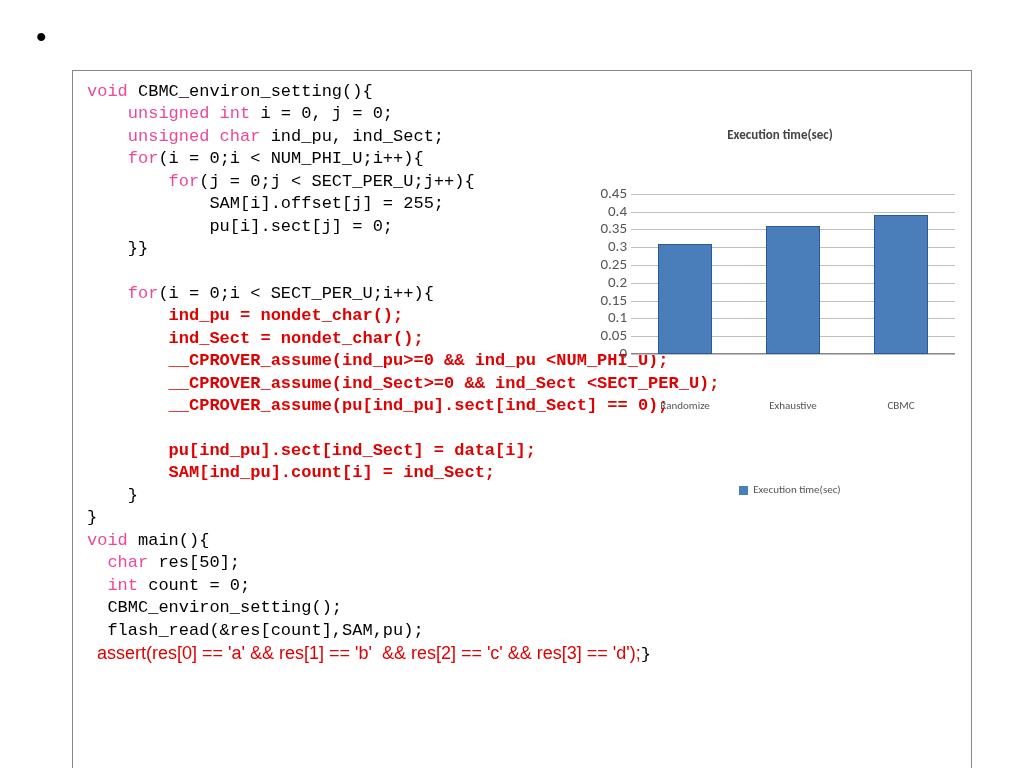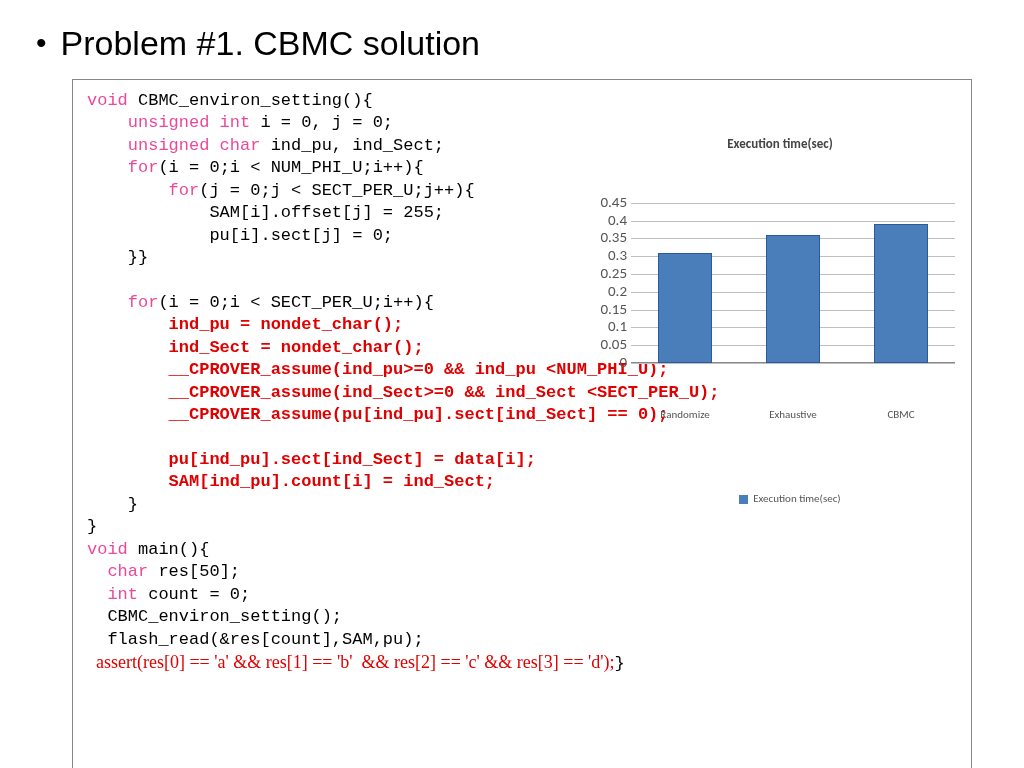--- a/index.html
+++ b/index.html
@@ -39,21 +39,21 @@
     font-family: "Courier New", monospace;
     font-size: 17px;
     line-height: 1.32;
     color: #000;
     position: relative;
     white-space: pre;
   }
   .kw { color: #ec4899; font-family: Liberation Mono, monospace; }
   .red { color: #e00000; font-weight: bold; }
   .assert-line {
-    font-family: Liberation Serif, serif;
+    font-family: Liberation Sans, sans-serif;
     color: #e00000;
     font-size: 18px;
     white-space: pre;
   }
   
   .chart-wrap {
     position: absolute;
     top: 6px;
     right: 6px;
     width: 370px;
@@ -123,21 +123,20 @@
     vertical-align: middle;
   }
 </style>
 </head>
 <body>
 
 <div class="slide">
 
   <div class="title-row">
     <span class="bullet">•</span>
-    <span>Problem #1.  CBMC solution</span>
   </div>
 
   <div class="code-box"><span class="kw">void</span><span> CBMC_environ_setting(){</span>
 <span class="kw">    unsigned int</span><span> i = 0, j = 0;</span>
 <span class="kw">    unsigned char</span><span> ind_pu, ind_Sect;</span>
 <span class="kw">    for</span><span>(i = 0;i &lt; NUM_PHI_U;i++){</span>
 <span class="kw">        for</span><span>(j = 0;j &lt; SECT_PER_U;j++){</span>
 <span>            SAM[i].offset[j] = 255;</span>
 <span>            pu[i].sect[j] = 0;</span>
 <span>    }}</span>

